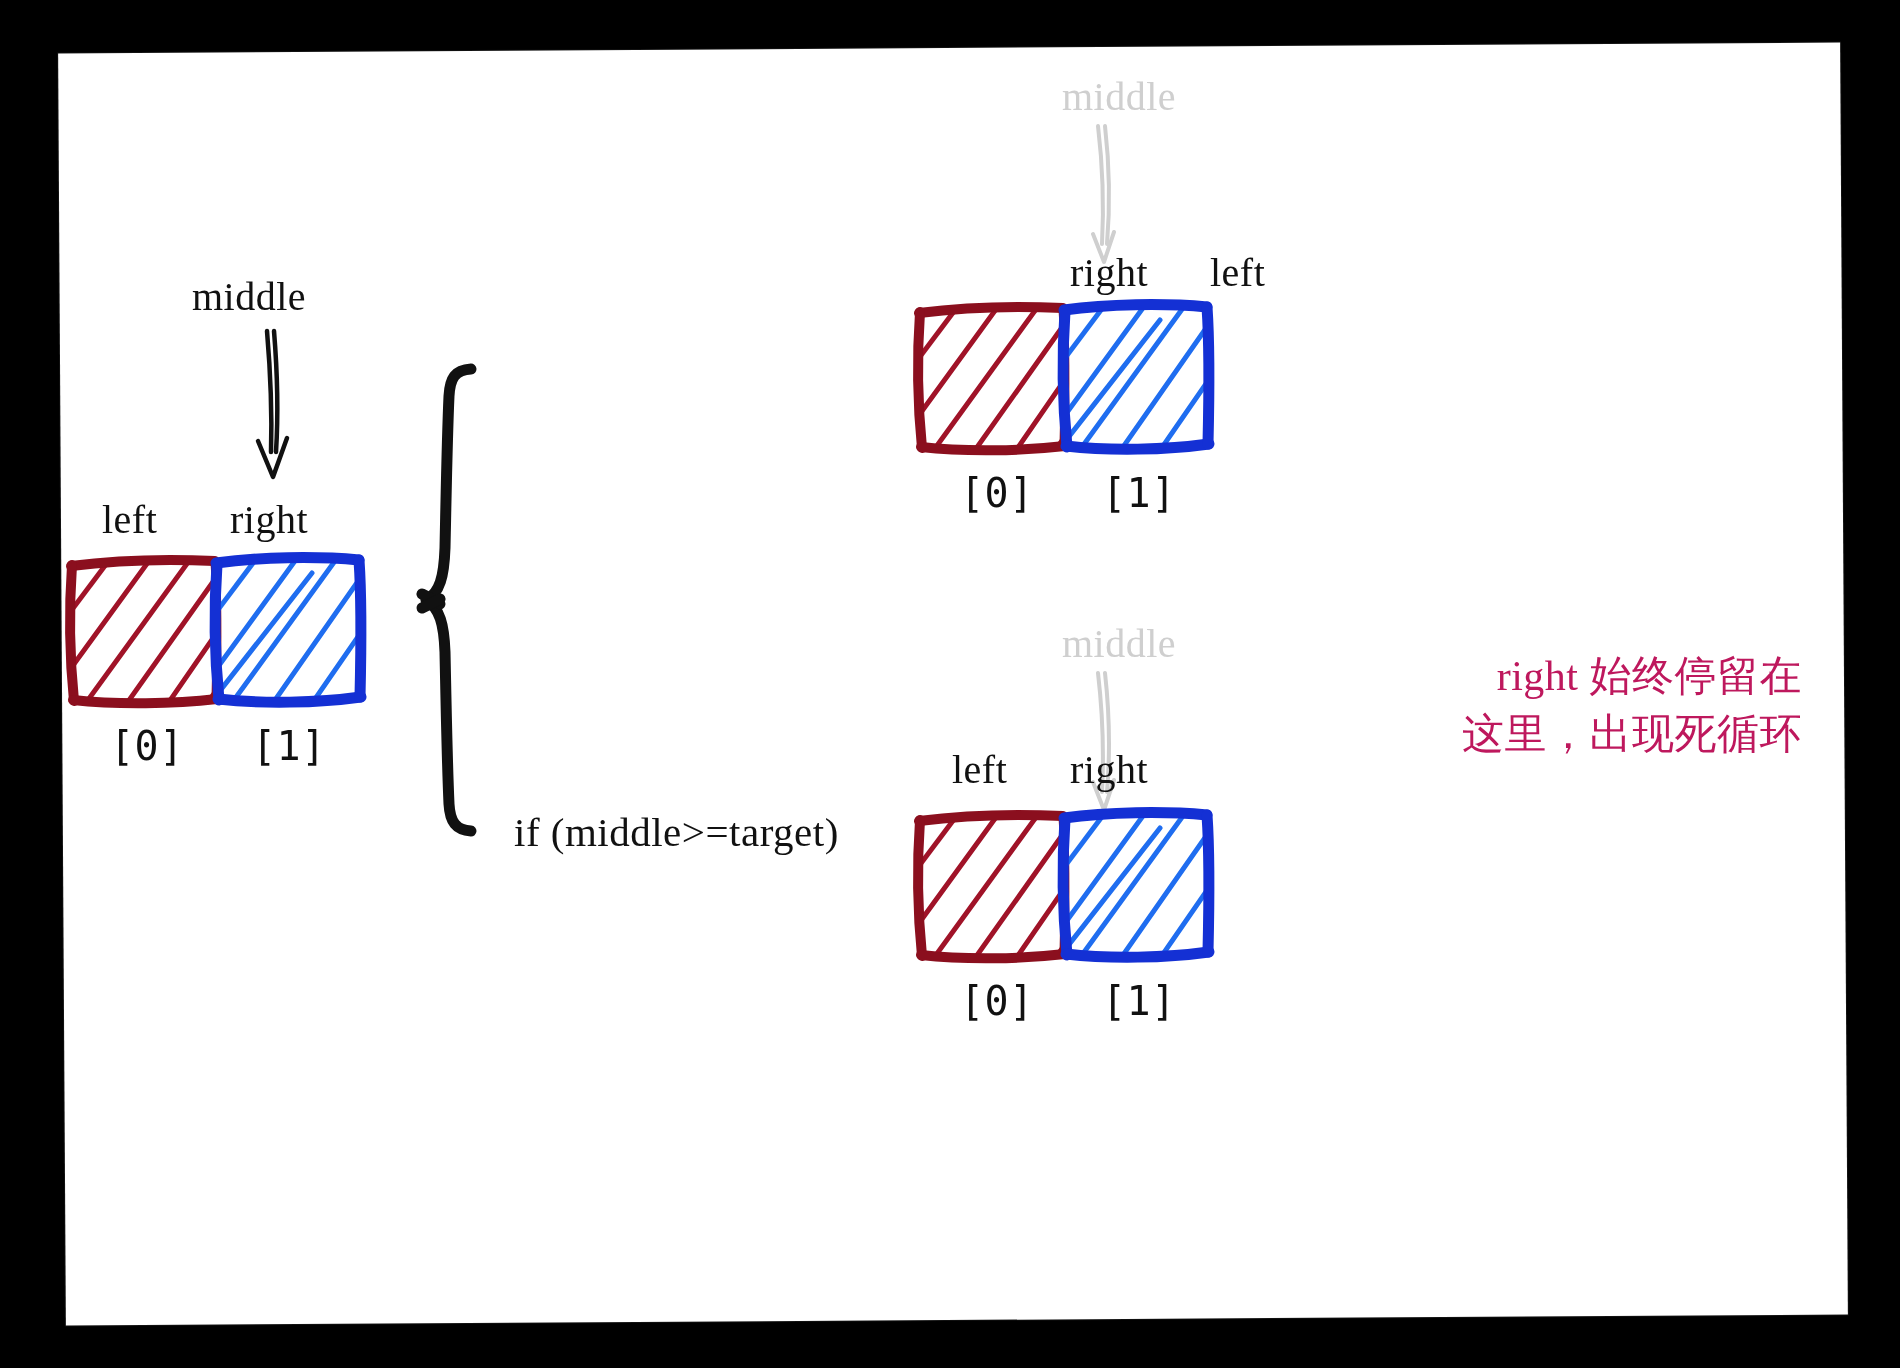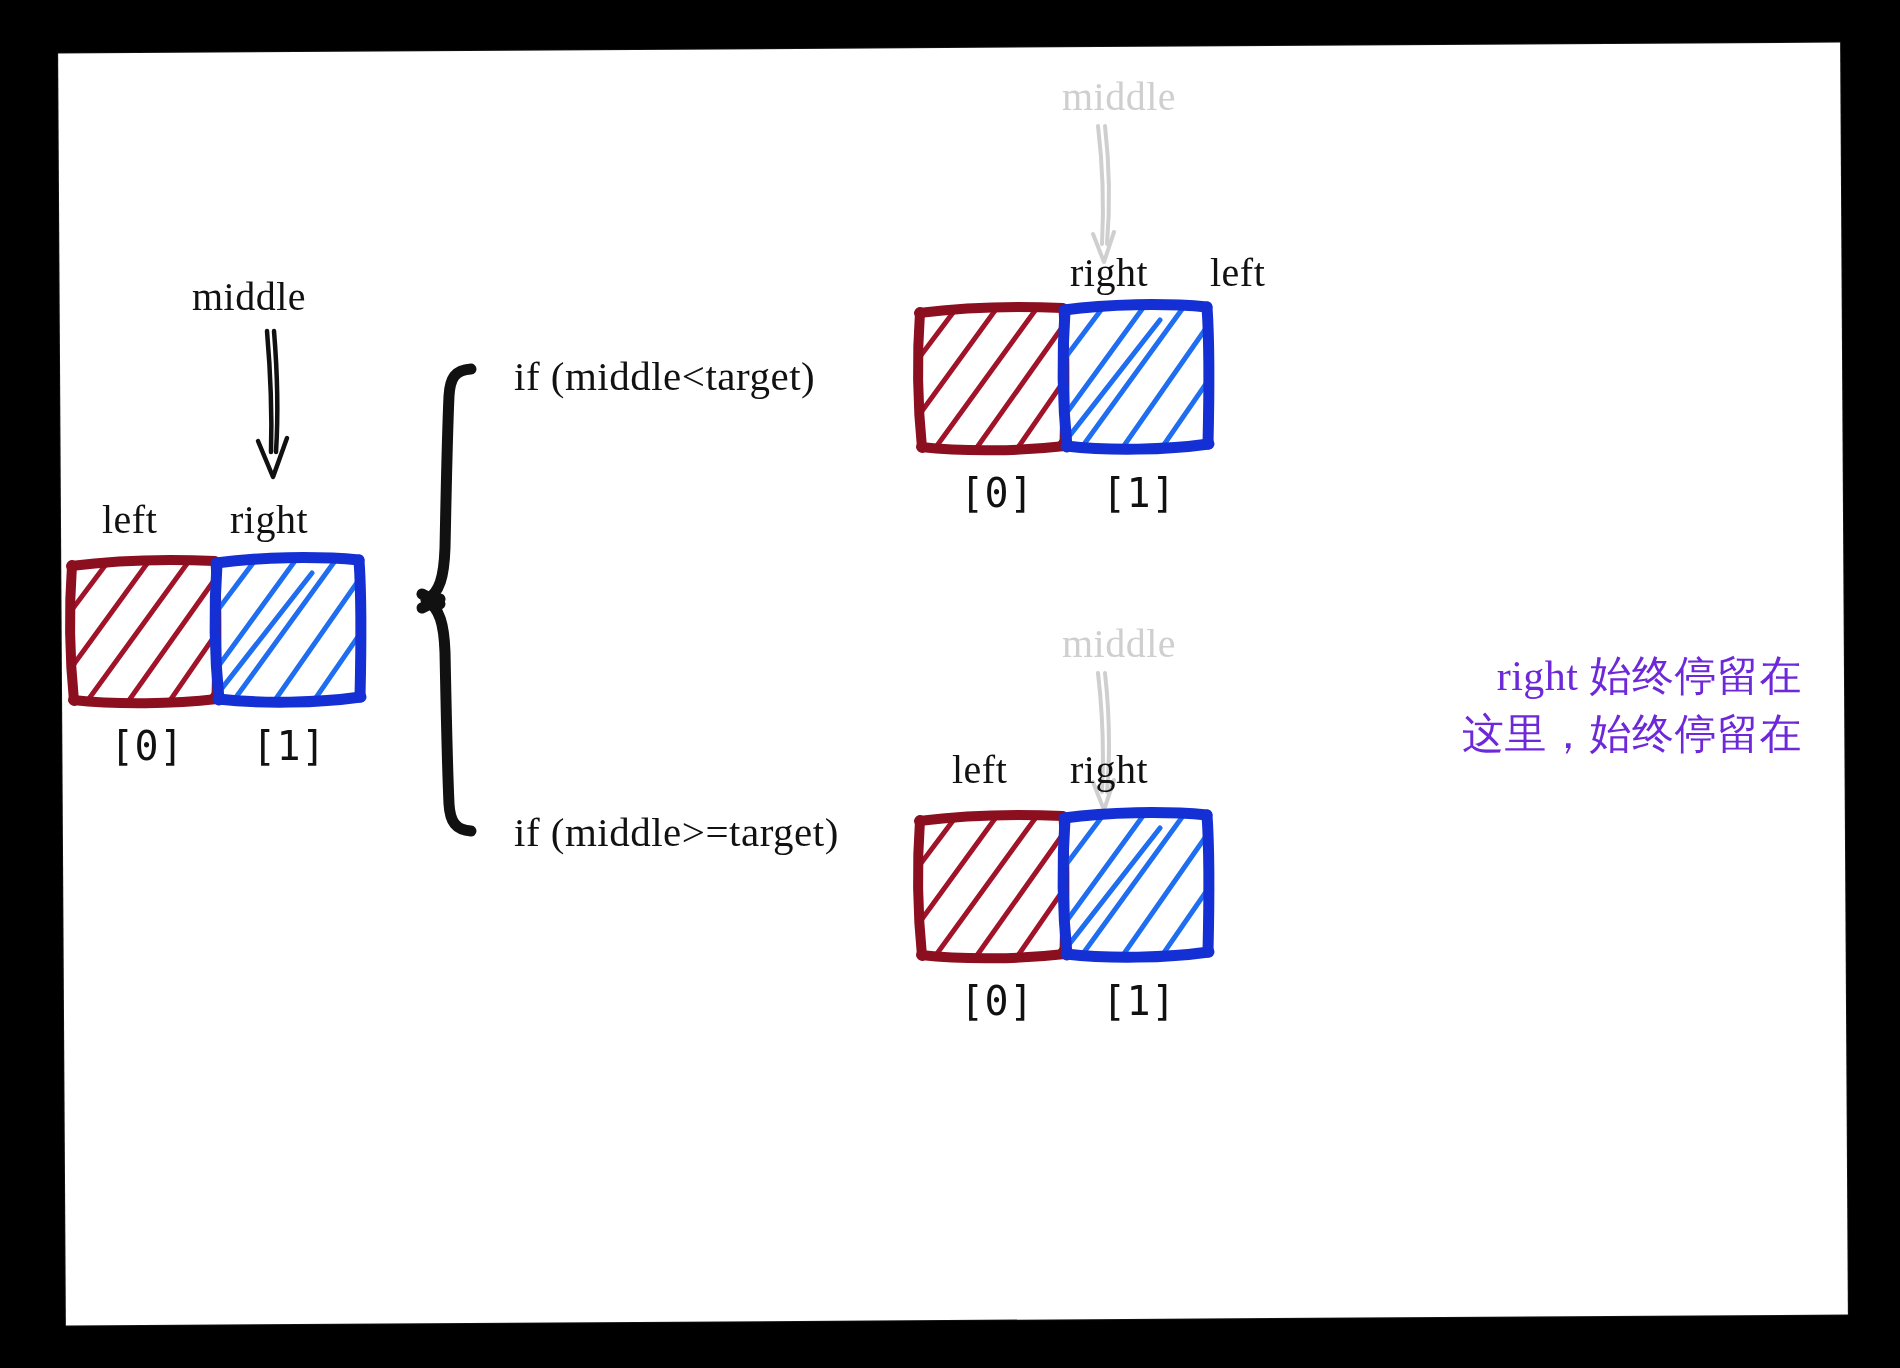--- a/index.html
+++ b/index.html
@@ -15,21 +15,21 @@
          transform:rotate(0.35deg);transform-origin:50% 50%;}
 
   
   .lbl{position:absolute;white-space:pre;color:#111;
        font-family:Liberation Serif, serif;
        font-weight:400;letter-spacing:.5px;}
   .lbl.big{font-size:40px;}
   .lbl.idx{font-size:40px;font-family:"DejaVu Sans Mono","Liberation Mono",monospace;}
   .lbl.cond{font-size:41px;}
   .lbl.ghost{color:#cfcfcf;}
-  .lbl.redtxt{color:#6d28d9;font-size:42px;line-height:1.25;}
+  .lbl.redtxt{color:#be185d;font-size:42px;line-height:1.25;}
 
   
   .box{position:absolute;}
   .box svg{display:block;overflow:visible;}
 
   
   #vec{position:absolute;left:0;top:0;width:1782px;height:1272px;
        pointer-events:none;overflow:visible;}
 </style>
 </head>
@@ -112,21 +112,20 @@
         <path d="M154,10 C198,4 254,3 297,7" fill="none" stroke="#1430d4" stroke-width="11" stroke-linecap="round"></path>
         <path d="M155,11 C152,54 153,106 157,147" fill="none" stroke="#1430d4" stroke-width="11" stroke-linecap="round"></path>
         <path d="M156,146 C200,151 256,150 299,144" fill="none" stroke="#1430d4" stroke-width="11" stroke-linecap="round"></path>
         <path d="M297,7 C300,50 299,102 298,144" fill="none" stroke="#1430d4" stroke-width="11" stroke-linecap="round"></path>
       </svg>
     </div>
 
     <div class="lbl idx" style="left:48px;top:675px;">[0]</div>
     <div class="lbl idx" style="left:190px;top:675px;">[1]</div>
 
-    <div class="lbl cond" style="left:452px;top:304px;">if (middle&lt;target)</div>
 
     <div class="lbl cond" style="left:452px;top:760px;">if (middle&gt;=target)</div>
 
     <div class="lbl big ghost" style="left:1000px;top:25px;">middle</div>
 
     <div class="lbl big" style="left:1008px;top:201px;">right</div>
 
     <div class="lbl big" style="left:1148px;top:201px;">left</div>
 
     <div class="box" style="left:848px;top:252px;">
@@ -209,17 +208,17 @@
         <path d="M155,11 C152,54 153,106 157,147" fill="none" stroke="#1430d4" stroke-width="11" stroke-linecap="round"></path>
         <path d="M156,146 C200,151 256,150 299,144" fill="none" stroke="#1430d4" stroke-width="11" stroke-linecap="round"></path>
         <path d="M297,7 C300,50 299,102 298,144" fill="none" stroke="#1430d4" stroke-width="11" stroke-linecap="round"></path>
       </svg>
     </div>
 
     <div class="lbl idx" style="left:898px;top:930px;">[0]</div>
     <div class="lbl idx" style="left:1040px;top:930px;">[1]</div>
 
     <div class="lbl redtxt" style="left:1340px;top:602px;text-align:right;width:400px;">right 始终停留在</div>
-    <div class="lbl redtxt" style="left:1340px;top:660px;text-align:right;width:400px;">这里，始终停留在</div>
+    <div class="lbl redtxt" style="left:1340px;top:660px;text-align:right;width:400px;">这里，出现死循环</div>
 
   </div>
   </div>
 </div>
 
 </body></html>

